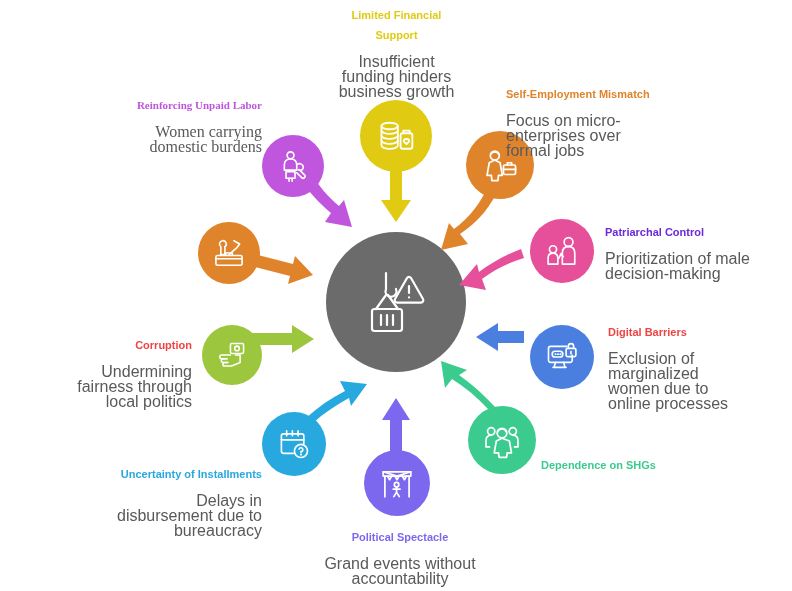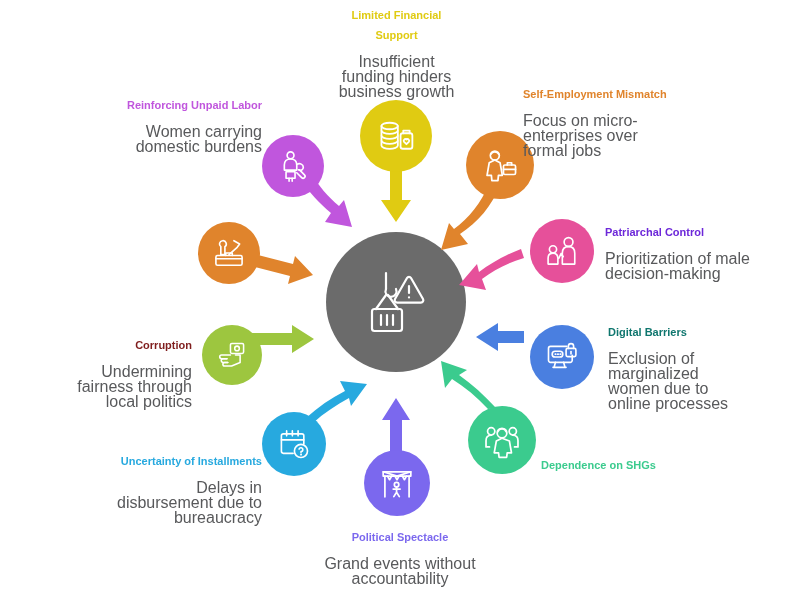--- a/index.html
+++ b/index.html
@@ -137,21 +137,21 @@
       <g fill="none" stroke="#ffffff" stroke-width="2" stroke-linecap="round" stroke-linejoin="round">
         <circle cx="16" cy="11" r="5.2"></circle>
         <path d="M11.5 9.5 a5 5 0 0 1 9 0"></path>
         <path d="M16 16.2 L9.5 19.5 L7 34 h5 l0.6 6 h7 l0.6 -6 h4.5 l-2.6 -14.5 Z"></path>
         <rect x="26" y="22" width="14" height="11" rx="1.6"></rect>
         <path d="M30.5 22 v-2.6 h5 v2.6"></path>
         <path d="M26 27 h14"></path>
       </g>
     </svg>
   </div>
-  <div class="txt ta-l" style="left:523px;top:84px;width:145px;">
+  <div class="txt ta-l" style="left:506px;top:84px;width:145px;">
     <p class="title" style="color:#e0842c;">Self-Employment Mismatch</p>
     <p class="desc">Focus on micro-enterprises over formal jobs</p>
   </div>
 
   <div class="node" style="left:530px;top:219px;width:64px;height:64px;background:#e6509a;">
     <svg width="36" height="36" viewBox="0 0 44 44" class="ic">
       <g fill="none" stroke="#ffffff" stroke-width="2" stroke-linecap="round" stroke-linejoin="round">
         <circle cx="30" cy="11" r="5.4"></circle>
         <path d="M30 16.6 c-5 0 -7.6 3.4 -7.6 8 V38 h15.2 V24.6 c0 -4.6 -2.6 -8 -7.6 -8 Z"></path>
         <circle cx="11" cy="20" r="4.4"></circle>
@@ -172,21 +172,21 @@
         <path d="M14 28.5 l-1.4 5 M24 28.5 l1.4 5 M11 34.6 h16"></path>
         <rect x="10" y="15" width="13" height="7" rx="3.5"></rect>
         <path d="M14 18.5 h0.2 M17 18.5 h0.2 M20 18.5 h0.2" stroke-width="2.4"></path>
         <rect x="27" y="11.5" width="12" height="10" rx="1.8"></rect>
         <path d="M29.8 11.5 V8.8 a3.2 3.2 0 0 1 6.4 0 v2.7"></path>
         <path d="M33 15.4 v2.8"></path>
       </g>
     </svg>
   </div>
   <div class="txt ta-l" style="left:608px;top:322px;width:130px;">
-    <p class="title" style="color:#0f766e;">Digital Barriers</p>
+    <p class="title" style="color:#ef4444;">Digital Barriers</p>
     <p class="desc">Exclusion of marginalized women due to online processes</p>
   </div>
 
   <div class="node" style="left:468px;top:406px;width:68px;height:68px;background:#3bcb8e;">
     <svg width="38" height="38" viewBox="0 0 44 44" class="ic">
       <g fill="none" stroke="#ffffff" stroke-width="2" stroke-linecap="round" stroke-linejoin="round">
         <circle cx="9.5" cy="12" r="4.2"></circle>
         <path d="M9.5 16.5 c-4 0 -6 2.8 -6 6.4 V30 h4"></path>
         <circle cx="34.5" cy="12" r="4.2"></circle>
         <path d="M34.5 16.5 c4 0 6 2.8 6 6.4 V30 h-4"></path>
@@ -224,38 +224,38 @@
       <g fill="none" stroke="#ffffff" stroke-width="2" stroke-linecap="round" stroke-linejoin="round">
         <path d="M34 22 V12 a2.4 2.4 0 0 0 -2.4 -2.4 H9 A2.4 2.4 0 0 0 6.6 12 v19 A2.4 2.4 0 0 0 9 33.4 h12"></path>
         <path d="M6.6 17 H34"></path>
         <path d="M13 6 v6 M20 6 v6 M27 6 v6"></path>
         <circle cx="30.5" cy="30.5" r="8"></circle>
         <path d="M28.2 28.2 a2.4 2.4 0 1 1 2.4 3.2 v1.1"></path>
         <path d="M30.6 34.8 v0.2" stroke-width="2.3"></path>
       </g>
     </svg>
   </div>
-  <div class="txt ta-r" style="left:110px;top:451px;width:152px;">
+  <div class="txt ta-r" style="left:110px;top:464px;width:152px;">
     <p class="title" style="color:#27a9df;">Uncertainty of Installments</p>
     <p class="desc">Delays in disbursement due to bureaucracy</p>
   </div>
 
   <div class="node" style="left:202px;top:325px;width:60px;height:60px;background:#9dc63f;">
     <svg width="34" height="34" viewBox="0 0 44 44" class="ic">
       <g fill="none" stroke="#ffffff" stroke-width="2" stroke-linecap="round" stroke-linejoin="round">
         <rect x="20" y="7" width="17" height="13" rx="1.8"></rect>
         <circle cx="28.5" cy="13.5" r="3"></circle>
         <path d="M20 22 H8.5 a2.4 2.4 0 0 0 0 4.8 h7"></path>
         <path d="M15.5 26.8 h-5 a2.4 2.4 0 0 0 0 4.8 h6"></path>
         <path d="M16.5 31.6 h-4 a2.3 2.3 0 0 0 0 4.6 h9 l11 -4.4 V22 h-6"></path>
       </g>
     </svg>
   </div>
   <div class="txt ta-r" style="left:50px;top:335px;width:142px;">
-    <p class="title" style="color:#7f1d1d;">Corruption</p>
+    <p class="title" style="color:#ef4444;">Corruption</p>
     <p class="desc">Undermining fairness through local politics</p>
   </div>
 
   <div class="node" style="left:198px;top:222px;width:62px;height:62px;background:#e0842c;">
     <svg width="36" height="36" viewBox="0 0 44 44" class="ic">
       <g fill="none" stroke="#ffffff" stroke-width="2" stroke-linecap="round" stroke-linejoin="round">
         <path d="M14 7 a4 4 0 0 0 -2 7.2 V24 h5 V14.2 A4 4 0 0 0 14 7 Z"></path>
         <path d="M28 7 l7 4 l-3 4 l-10 9"></path>
         <rect x="6" y="25" width="32" height="12" rx="2"></rect>
         <path d="M6 29 h32"></path>
@@ -269,18 +269,18 @@
       <g fill="none" stroke="#ffffff" stroke-width="2" stroke-linecap="round" stroke-linejoin="round">
         <circle cx="19" cy="9" r="4.2"></circle>
         <path d="M19 13.4 c-5 0 -7.6 3 -7.6 7.4 V27 h15.2 v-6.2 c0 -4.4 -2.6 -7.4 -7.6 -7.4 Z"></path>
         <path d="M13.5 29 h11 v8 h-11 Z"></path>
         <path d="M17.2 37 v3.5 M21 37 v3.5"></path>
         <path d="M26.6 20 c4 -2 8 0 8 3.6 c0 3 -3 5 -6 3"></path>
         <path d="M30 26.8 l6 6 a2.4 2.4 0 0 1 -3.4 3.4 l-6 -6"></path>
       </g>
     </svg>
   </div>
-  <div class="txt ta-r" style="left:110px;top:95px;width:152px;">
+  <div class="txt ta-r" style="left:110px;top:95px;width:152px;font-family:Liberation Serif, serif;">
     <p class="title" style="color:#c056dd;">Reinforcing Unpaid Labor</p>
     <p class="desc">Women carrying domestic burdens</p>
   </div>
 
 </div>
 
 </body></html>

